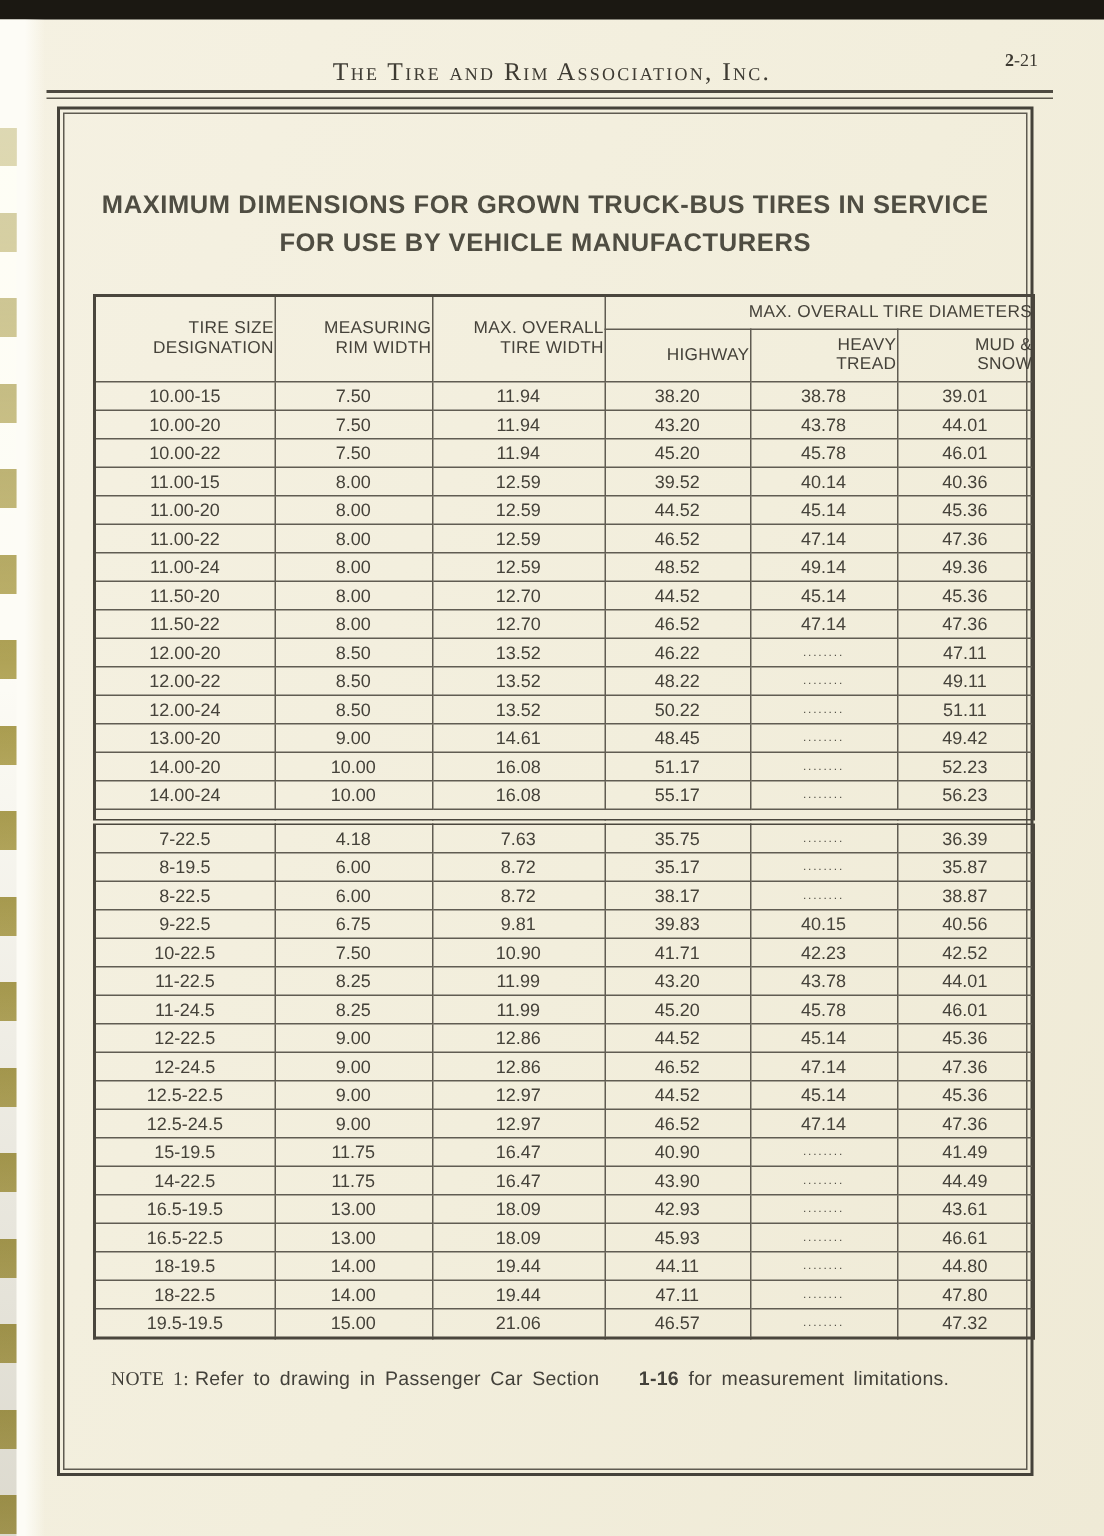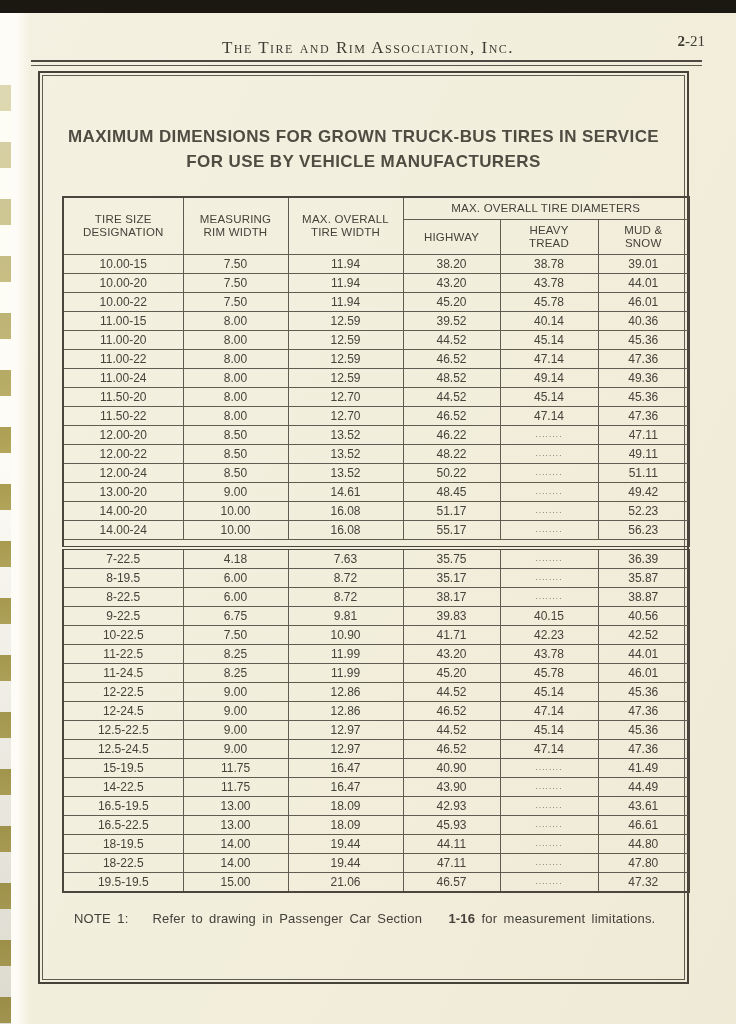--- a/index.html
+++ b/index.html
@@ -32,23 +32,23 @@
   .running-head {
     position: absolute; top: 38px; left: 0; width: 736px;
     text-align: center;
     font-family: "Liberation Serif", serif;
     font-variant: small-caps;
     font-size: 17px;
     letter-spacing: 1.5px;
     color: #3e3b33;
   }
   .page-number {
-    position: absolute; top: 33px; right: 31px;
+    position: absolute; top: 33px; right: 44px;
     font-family: "Liberation Serif", serif;
-    font-size: 15px;
+    font-size: 12px;
     color: #3e3b33;
   }
   .page-number .bold { font-weight: bold; }
   .head-rule {
     position: absolute; top: 60px; left: 31px;
     width: 671px; height: 3px;
     border-top: 2px solid #4e4a41;
     border-bottom: 1px solid #5c584e;
   }
   .content-box {
@@ -87,37 +87,38 @@
     vertical-align: middle;
     padding: 0;
     overflow: hidden;
   }
   .dim-table thead th {
     font-weight: normal;
     font-size: 11.5px;
     line-height: 13px;
     white-space: pre-line;
     letter-spacing: 0.2px;
+    text-align: right;
   }
   .dim-table tr.group-row th { height: 21px; }
   .dim-table tr.sub-row th  { height: 34px; }
   .dim-table tbody td { height: 18px; line-height: 18px; }
   .dim-table td.dots { font-size: 8px; letter-spacing: 1.2px; color: #514e45; }
   .dim-table .gap td {
     height: 6px;
     border-bottom: 4px double #4a463d;
   }
   .note-line {
     margin: 18px 0 0 31px;
     font-size: 13px;
     letter-spacing: 0.2px;
     word-spacing: 2.5px;
     color: #43413a;
   }
-  .note-line .note-label { margin-right: 24px; }
+  .note-line .note-label { margin-right: 4px; font-family: Liberation Serif, serif; }
   .note-line .bold { font-weight: bold; margin-left: 20px; }
 </style>
 </head>
 <body>
 
 <div class="page">
 
   <div class="scan-bar"></div>
   <div class="binding-edge"></div>
   <div class="binding-tabs"></div>

